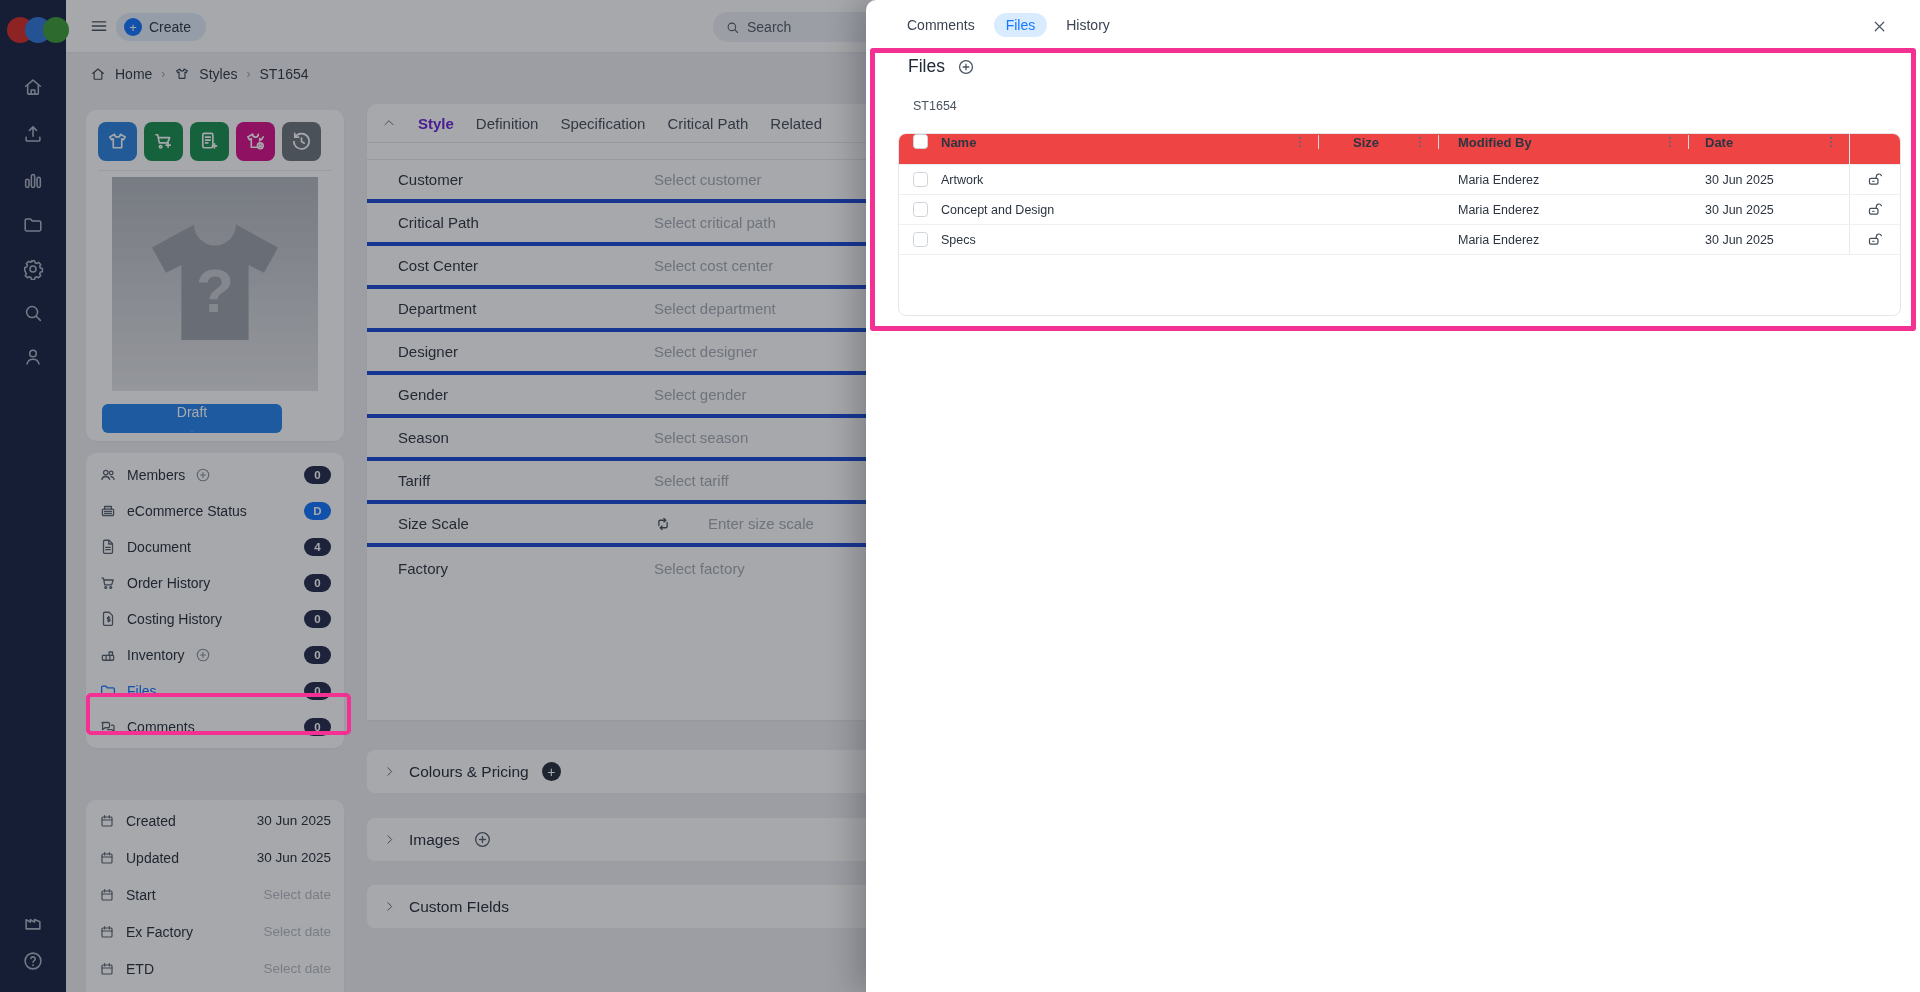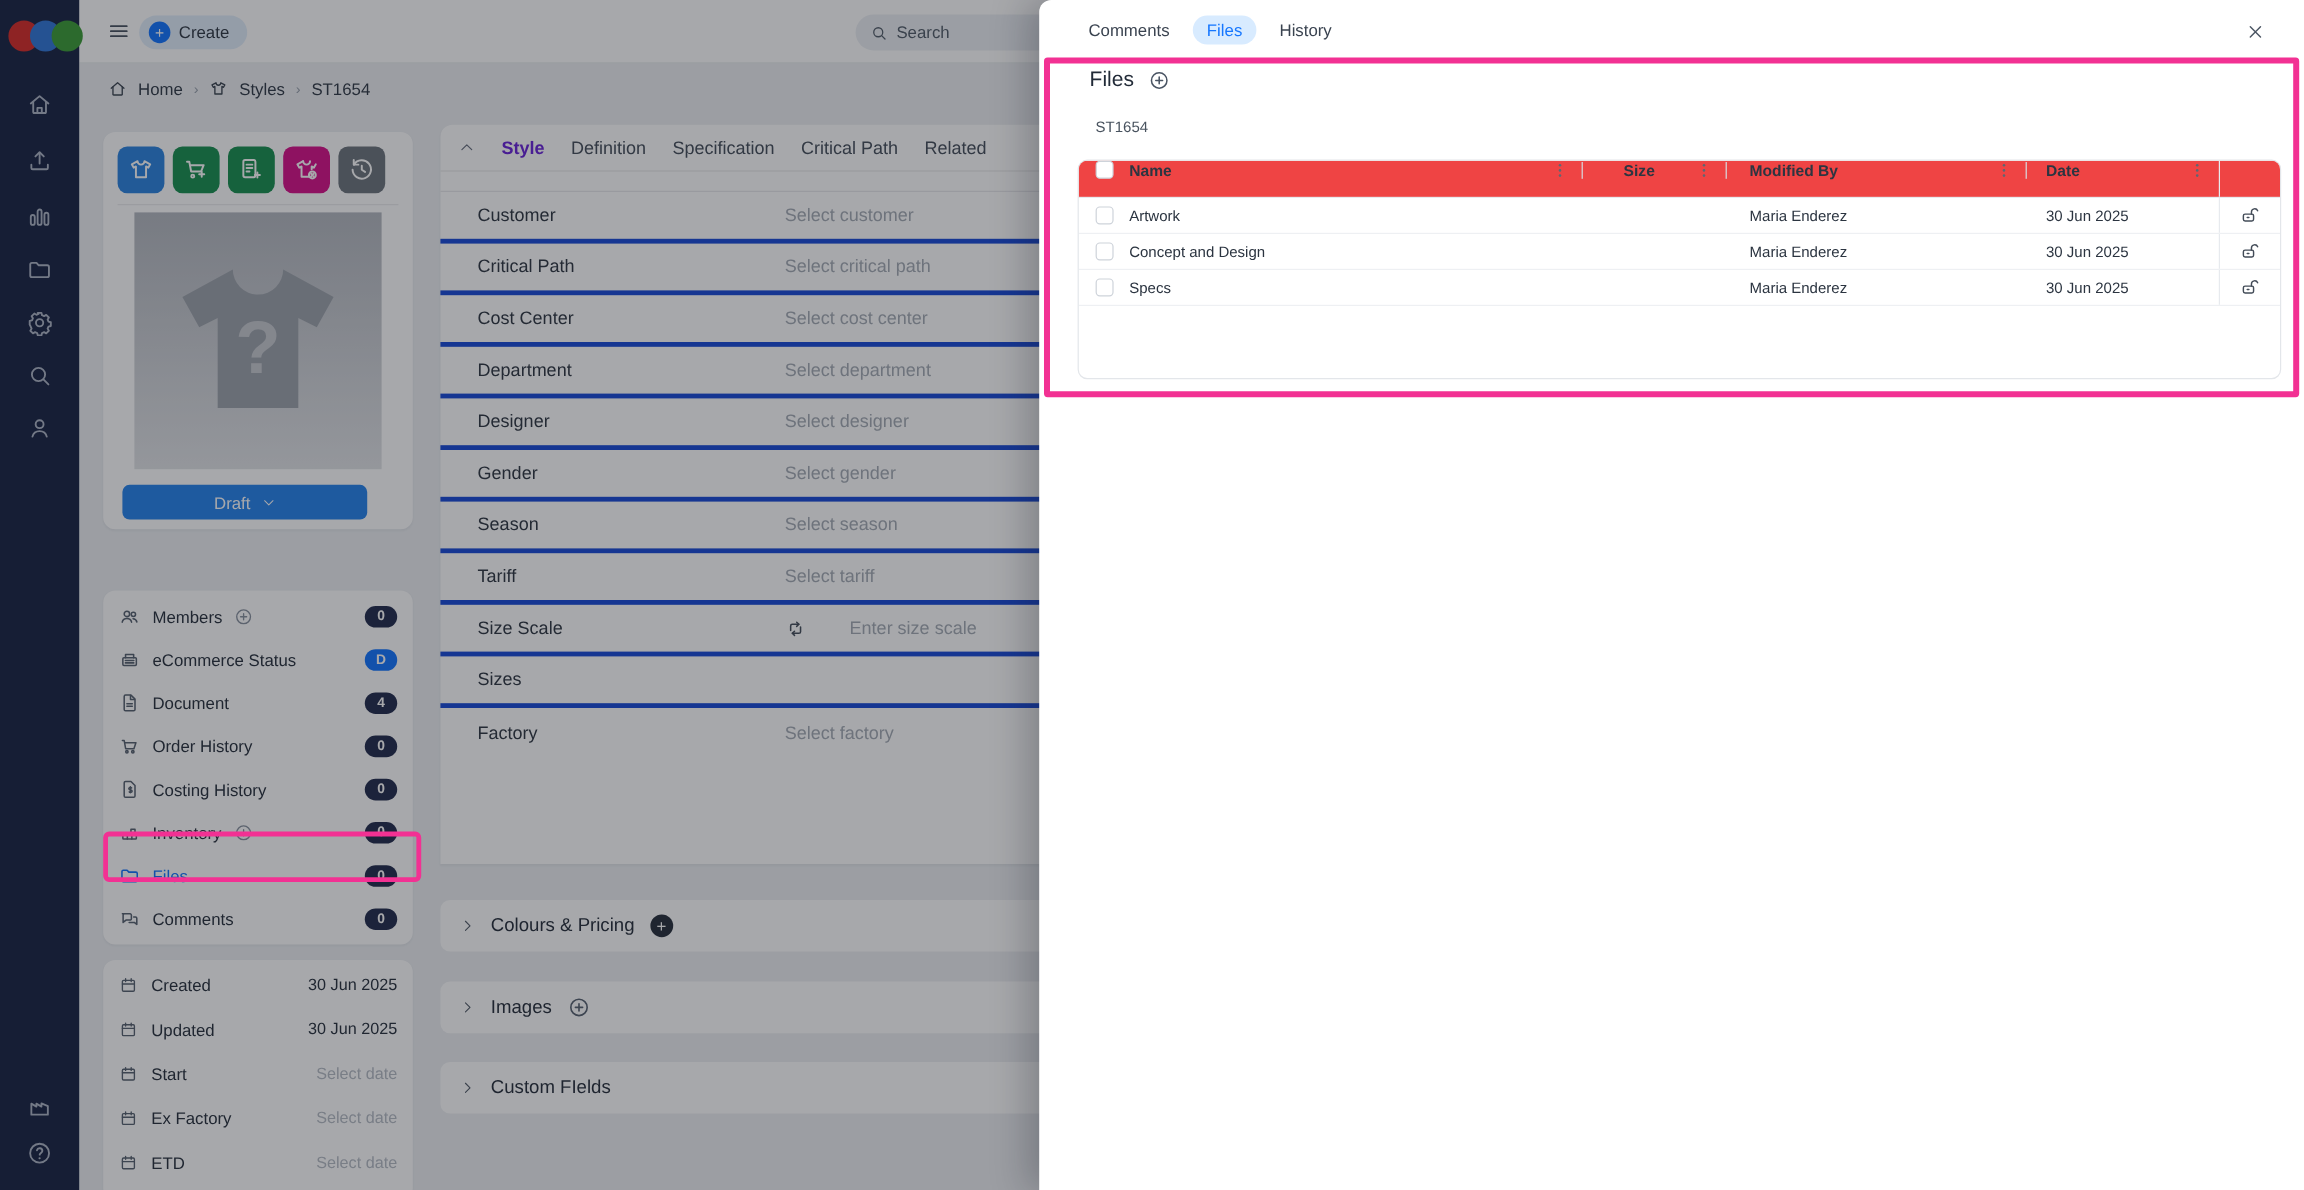--- a/index.html
+++ b/index.html
@@ -41,24 +41,24 @@
   .card1 { left:86px; top:110px; width:258px; height:331px; }
   .action-row { position:absolute; left:12px; top:12px; display:flex; gap:7px; }
   .abtn { width:39px; height:39px; border-radius:8px; display:flex; align-items:center; justify-content:center; color:#fff; cursor:pointer; }
   .abtn svg { width:23px; height:23px; }
   .ab-blue { background:#2f86e0; } .ab-green { background:#1d9254; } .ab-pink { background:#d8158c; } .ab-gray { background:#70777f; }
   .card1 .div1 { position:absolute; left:12px; right:12px; top:60px; border-top:1px solid #ececee; }
   .thumb { position:absolute; left:26px; top:67px; width:206px; height:214px; background:linear-gradient(#b5b9c0,#e2e4e7); display:flex; align-items:center; justify-content:center; }
   .thumb svg { width:168px; height:168px; color:#9fa5ad; }
   .thumb svg path { fill:#9fa5ad; stroke:none; }
   .thumb .q { position:absolute; font-size:62px; font-weight:700; color:#c9ccd1; top:78px; }
-  .draft-btn { position:absolute; left:16px; top:294px; width:204px; height:29px; border-radius:6px; background:#2a85ec; color:#fff; display:flex; align-items:center; justify-content:center; gap:9px; font-size:14px; font-weight:500; cursor:pointer; }
+  .draft-btn { position:absolute; left:16px; top:294px; width:180px; height:29px; border-radius:6px; background:#2a85ec; color:#fff; display:flex; align-items:center; justify-content:center; gap:9px; font-size:14px; font-weight:500; cursor:pointer;flex-direction:column; }
   .draft-btn svg { width:12px; height:12px; }
 
-  .card2 { left:86px; top:492px; width:258px; height:295px; padding:4px 0; }
+  .card2 { left:86px; top:453px; width:258px; height:295px; padding:4px 0; }
   .nav-item { height:36px; display:flex; align-items:center; gap:10px; padding:0 13px; cursor:pointer; }
   .nav-item svg.mi { width:18px; height:18px; color:#5a6472; flex:none; }
   .nav-item .nl { font-size:14px; color:#2c3541; }
   .nav-item .addo { width:16px; height:16px; color:#8a93a0; cursor:pointer; }
   .nav-item .sp { flex:1; }
   .badge { min-width:27px; height:18px; padding:0 8px; border-radius:10px; background:#273050; color:#fff; font-size:11.5px; font-weight:600; display:flex; align-items:center; justify-content:center; }
   .badge.bd { background:#1677ff; }
   .nav-item.active svg.mi, .nav-item.active .nl { color:#1677ff; }
 
   .pink1 { position:absolute; left:86px; top:693px; width:265px; height:42px; border:4px solid #f23193; border-radius:5px; z-index:45; pointer-events:none; }
@@ -452,24 +452,20 @@
     <div class="frow">
       <span class="flab">Size Scale</span>
       <svg class="ic swap" viewBox="0 0 24 24">
           <path d="M6.5 14V8.8A1.8 1.8 0 0 1 8.3 7h7.2"></path>
           <path d="m13.2 4.7 2.5 2.3-2.5 2.3"></path>
           <path d="M17.5 10v5.2a1.8 1.8 0 0 1-1.8 1.8H8.5"></path>
           <path d="M10.8 19.3 8.3 17l2.5-2.3"></path>
         </svg>
       <span class="fval">Enter size scale</span>
     </div>
-    <div class="frow">
-        <span class="flab">Sizes</span>
-        <span class="fval"></span>
-      </div>
     <div class="frow" style="border-bottom:none">
         <span class="flab">Factory</span>
         <span class="fval">Select factory</span>
       </div>
   </div>
 
   <div class="secbar" style="top:750px">
     <svg class="ic chev" viewBox="0 0 24 24">
         <path d="m9 5 7 7-7 7"></path>
       </svg>

